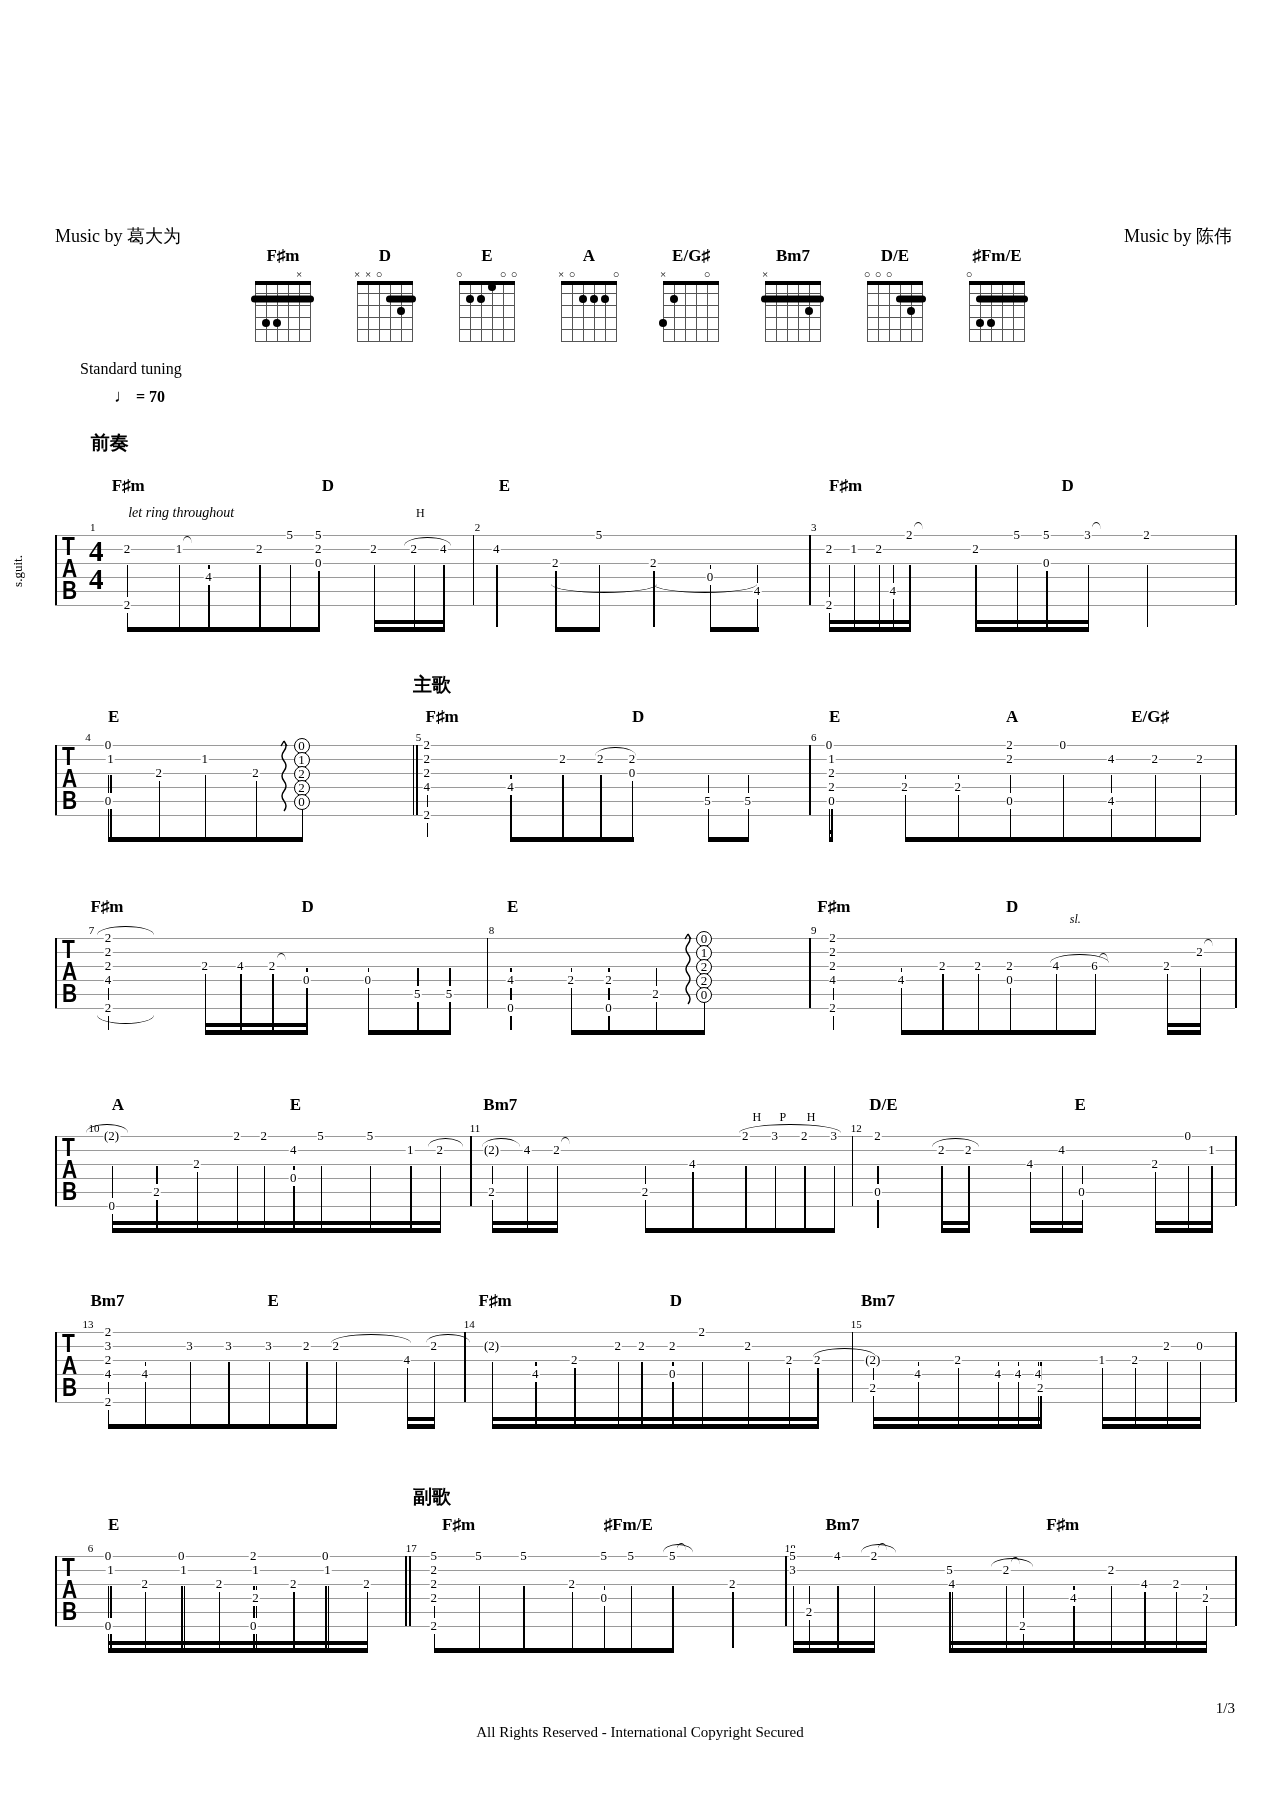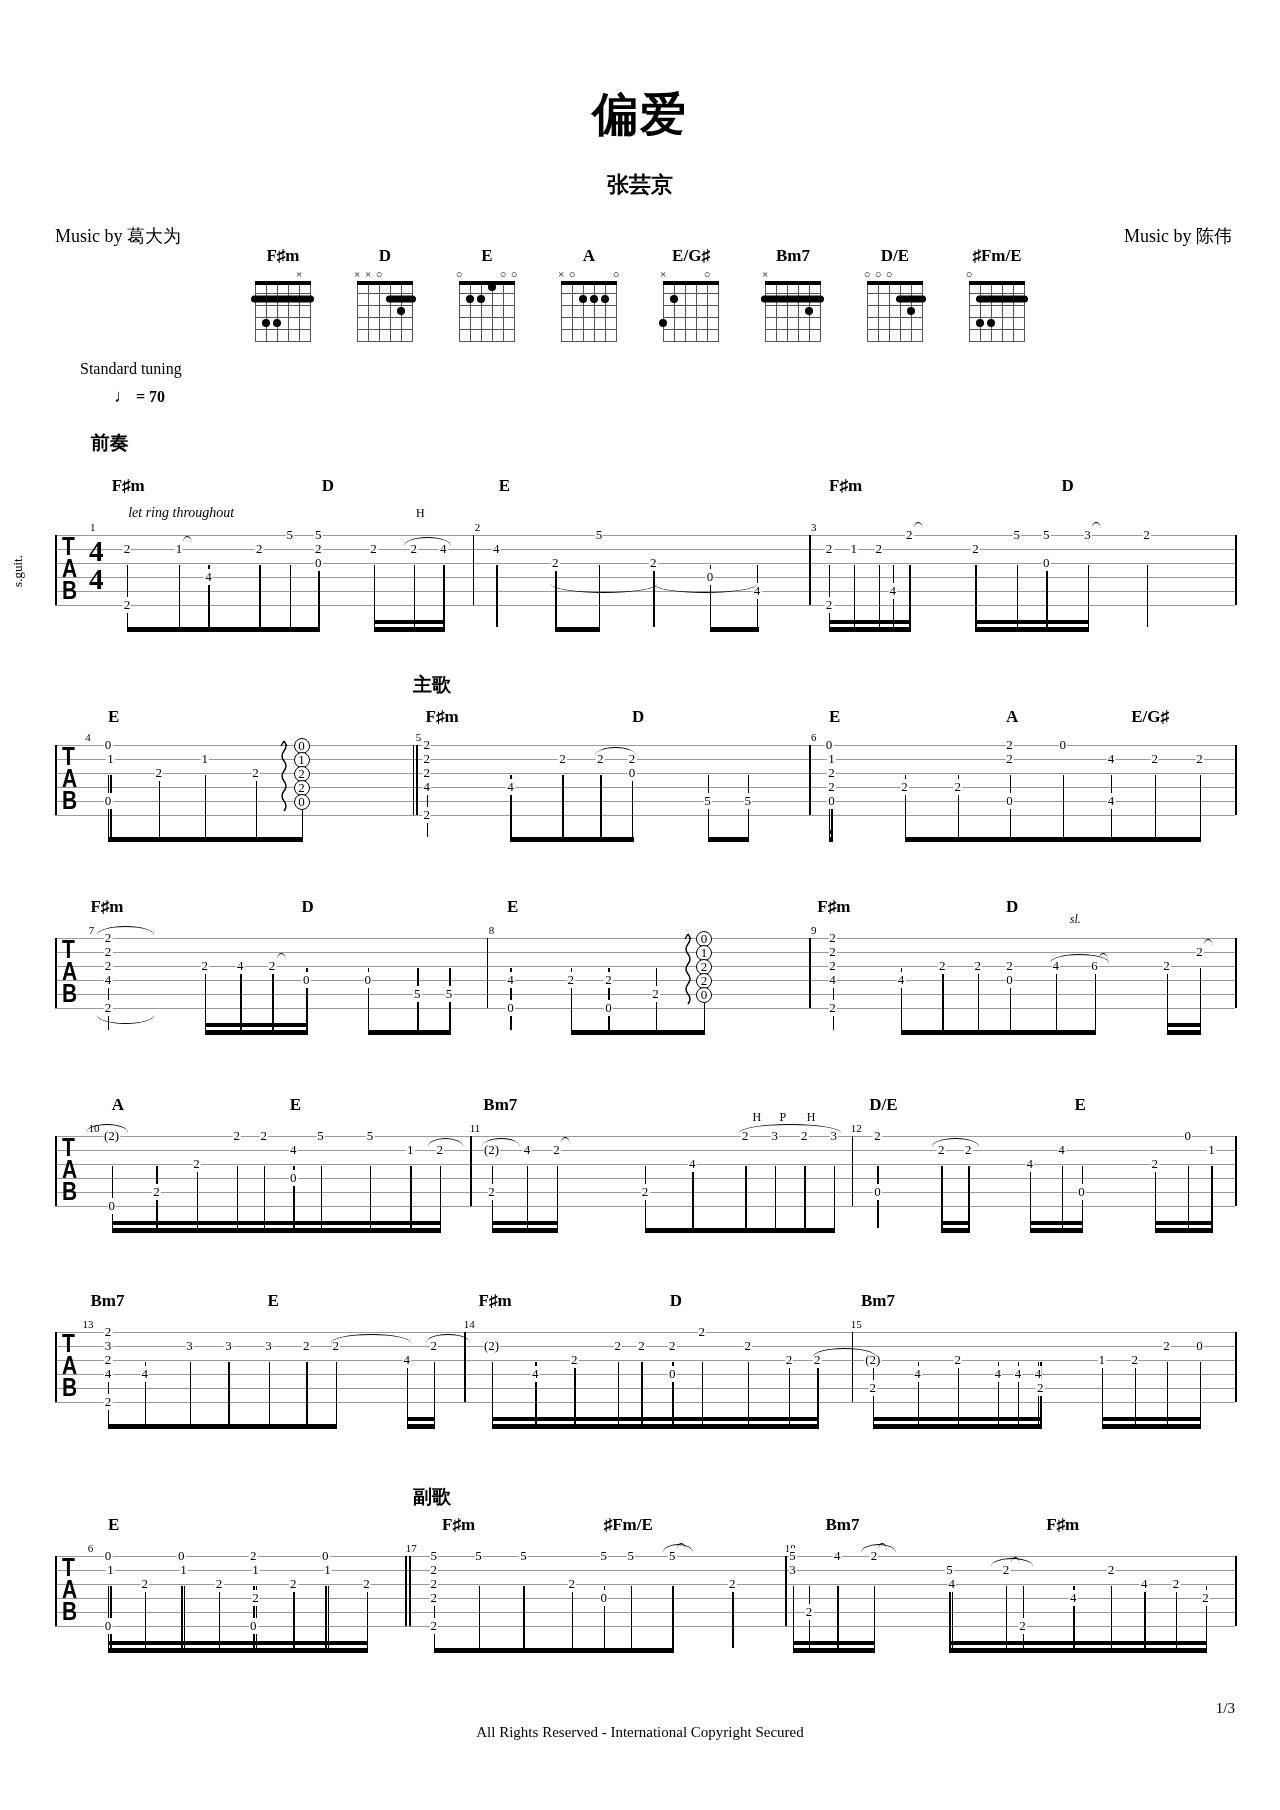--- a/index.html
+++ b/index.html
@@ -47,22 +47,20 @@
   .beam{position:absolute;height:4.5px;background:#000;z-index:1;}
   .squig{position:absolute;z-index:5;}
   .footer-credit{top:1700px;left:0;right:0;text-align:center;font-size:16px;}
   .footer-rights{top:1724px;left:0;right:0;text-align:center;font-size:15px;}
   .footer-page{top:1700px;right:45px;font-size:15px;}
 </style>
 </head>
 <body>
 
 <div class="page">
-  <div class="abs song-title">偏爱</div>
-  <div class="abs artist">张芸京</div>
   <div class="abs credit left">Music by 葛大为</div>
   <div class="abs credit right">Music by 陈伟</div>
   <div class="abs" id="diagrams">
       <div class="cd">
         <div class="cd-name">F♯m</div>
         <div class="cd-markers">
           <span style="left: 44px;">×</span>
         </div>
         <div class="cd-grid">
           <div class="vl" style="left: 0px;"></div>

